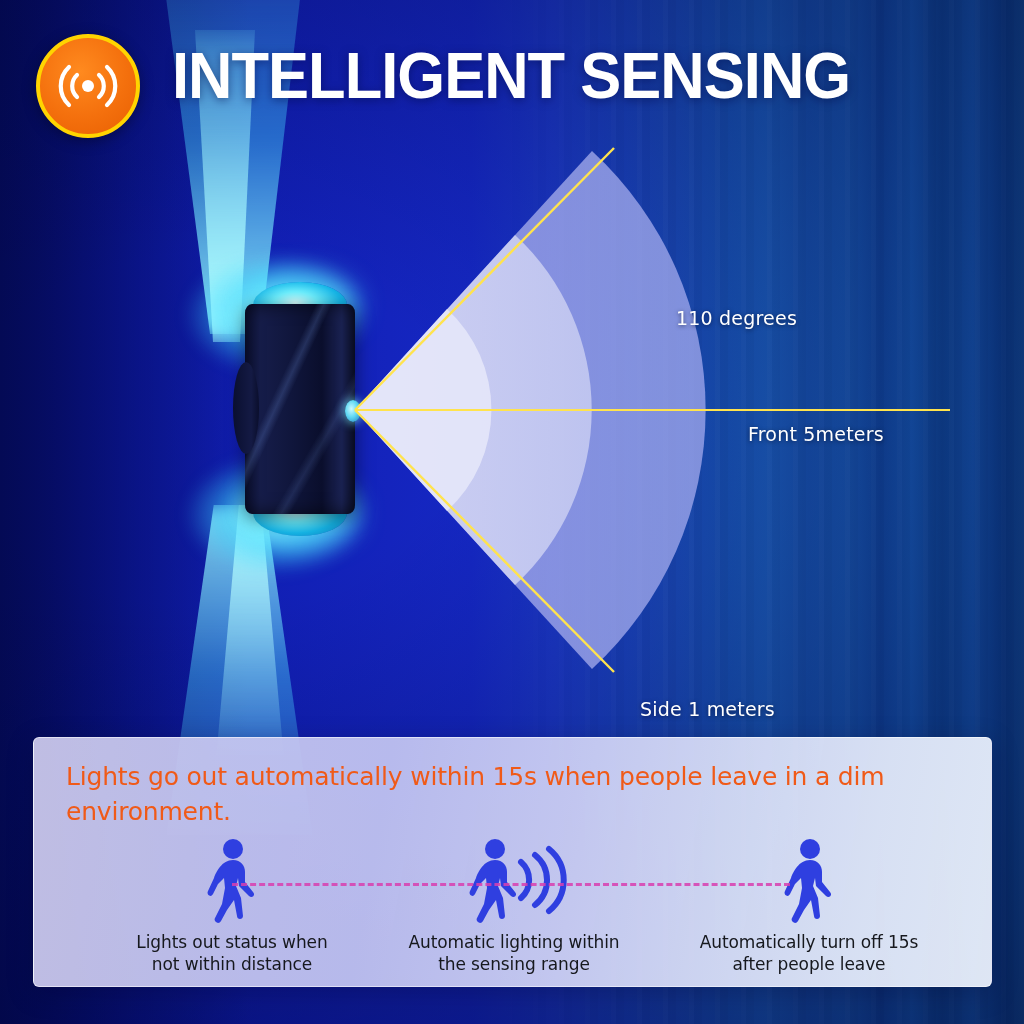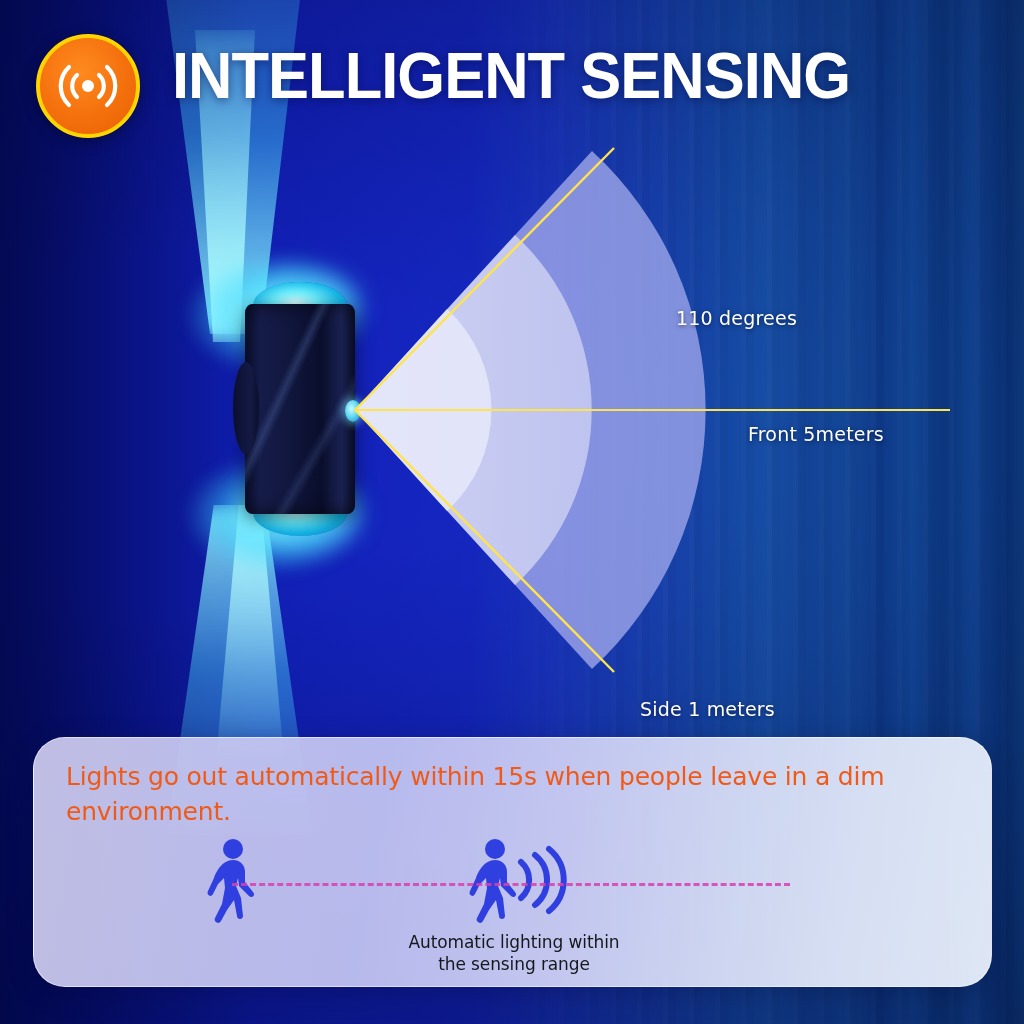--- a/index.html
+++ b/index.html
@@ -129,21 +129,21 @@
     position:absolute;left:172px;top:44px;
     font-family:"Liberation Sans",sans-serif;
     font-weight:700;font-size:64px;line-height:1;color:#ffffff;
     letter-spacing:-1px;transform:scaleX(.96);transform-origin:left center;
     text-shadow:0 2px 10px rgba(0,10,70,.5);white-space:nowrap;
   }
 
   
   .panel{
     position:absolute;left:33px;top:737px;width:959px;height:250px;
-    border-radius:32px;box-sizing:border-box;
+    border-radius:6px;box-sizing:border-box;
     border:1px solid rgba(255,255,255,.55);
     background:linear-gradient(100deg,
       rgba(206,204,238,.93) 0%, rgba(200,200,240,.93) 18%,
       rgba(196,198,242,.93) 36%, rgba(205,208,244,.94) 55%,
       rgba(216,222,246,.95) 72%, rgba(224,231,248,.96) 86%,
       rgba(231,238,250,.96) 100%);
     box-shadow:0 6px 26px rgba(0,0,40,.25);
     overflow:hidden;
   }
   .panel-head{
@@ -236,37 +236,53 @@
 
     <div class="figs">
 
       <div class="fig fig-1">
         <div class="art">
           <svg width="70" height="86" viewBox="0 0 70 86">
             <circle cx="36" cy="11" r="10" fill="#2f3fe0"></circle>
             <path d="M36 22 C44 22 48 28 48 34 L48 44 L56 54 C59 57 55 61 52 58 L42 48 L41 40 L39 48 L44 60 L46 78 C46 82 40 82 40 78 L37 62 L30 72 L24 83 C22 87 16 84 18 80 L25 66 L28 50 L27 40 L21 46 L16 56 C14 60 9 57 11 53 L17 40 C19 34 25 22 36 22 Z" fill="#2f3fe0"></path>
           </svg>
         </div>
+        <div class="cap">
+          <div>Lights out status when</div>
+          <div>not within distance</div>
+        </div>
       </div>
 
       <div class="fig fig-2">
         <div class="art">
           <svg width="110" height="86" viewBox="0 0 110 86">
             <circle cx="36" cy="11" r="10" fill="#2f3fe0"></circle>
             <path d="M36 22 C44 22 48 28 48 34 L48 44 L56 54 C59 57 55 61 52 58 L42 48 L41 40 L39 48 L44 60 L46 78 C46 82 40 82 40 78 L37 62 L30 72 L24 83 C22 87 16 84 18 80 L25 66 L28 50 L27 40 L21 46 L16 56 C14 60 9 57 11 53 L17 40 C19 34 25 22 36 22 Z" fill="#2f3fe0"></path>
             <path d="M62 24 A24 24 0 0 1 62 60" fill="none" stroke="#2f3fe0" stroke-width="6" stroke-linecap="round"></path>
             <path d="M76 17 A32 32 0 0 1 76 67" fill="none" stroke="#2f3fe0" stroke-width="6" stroke-linecap="round"></path>
             <path d="M90 11 A40 40 0 0 1 90 73" fill="none" stroke="#2f3fe0" stroke-width="6" stroke-linecap="round"></path>
           </svg>
         </div>
         <div class="cap">
           <div>Automatic lighting within</div>
           <div>the sensing range</div>
         </div>
       </div>
 
+      <div class="fig fig-3">
+        <div class="art">
+          <svg width="70" height="86" viewBox="0 0 70 86">
+            <circle cx="36" cy="11" r="10" fill="#2f3fe0"></circle>
+            <path d="M36 22 C44 22 48 28 48 34 L48 44 L56 54 C59 57 55 61 52 58 L42 48 L41 40 L39 48 L44 60 L46 78 C46 82 40 82 40 78 L37 62 L30 72 L24 83 C22 87 16 84 18 80 L25 66 L28 50 L27 40 L21 46 L16 56 C14 60 9 57 11 53 L17 40 C19 34 25 22 36 22 Z" fill="#2f3fe0"></path>
+          </svg>
+        </div>
+        <div class="cap">
+          <div>Automatically turn off 15s</div>
+          <div>after people leave</div>
+        </div>
+      </div>
 
     </div>
   </div>
 
   <div class="dashline"></div>
 
 </div>
 
 </body></html>

